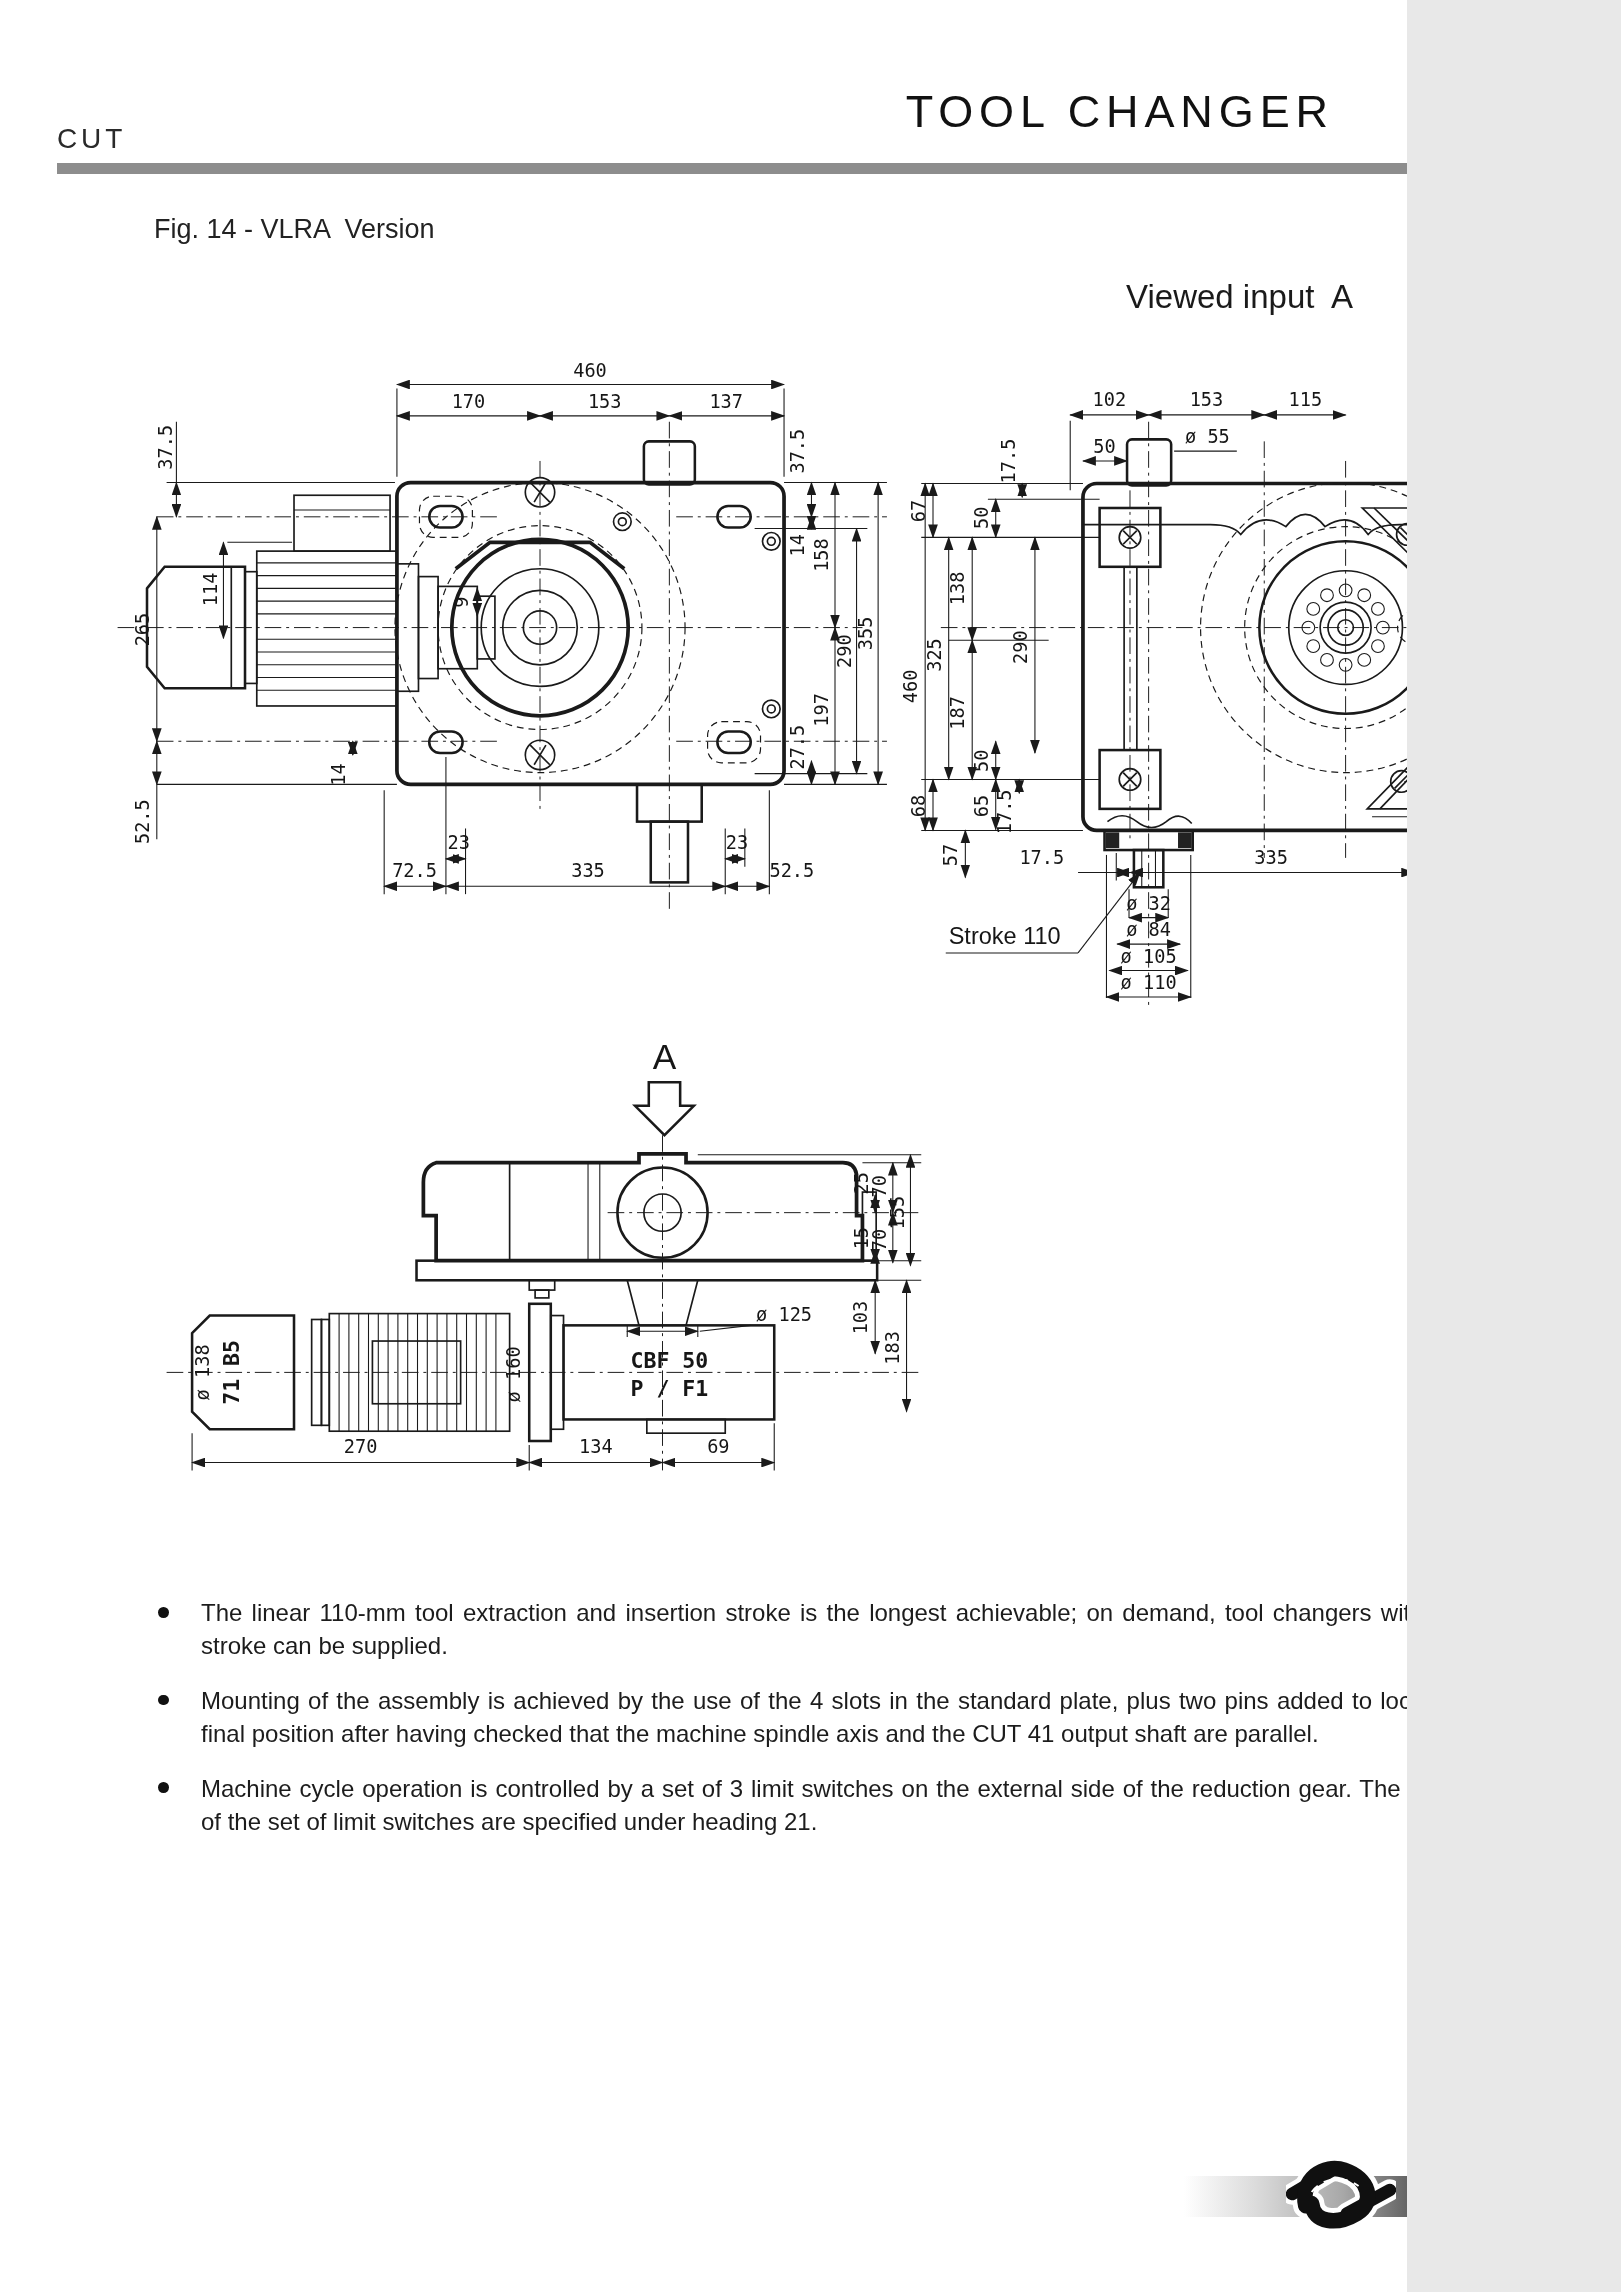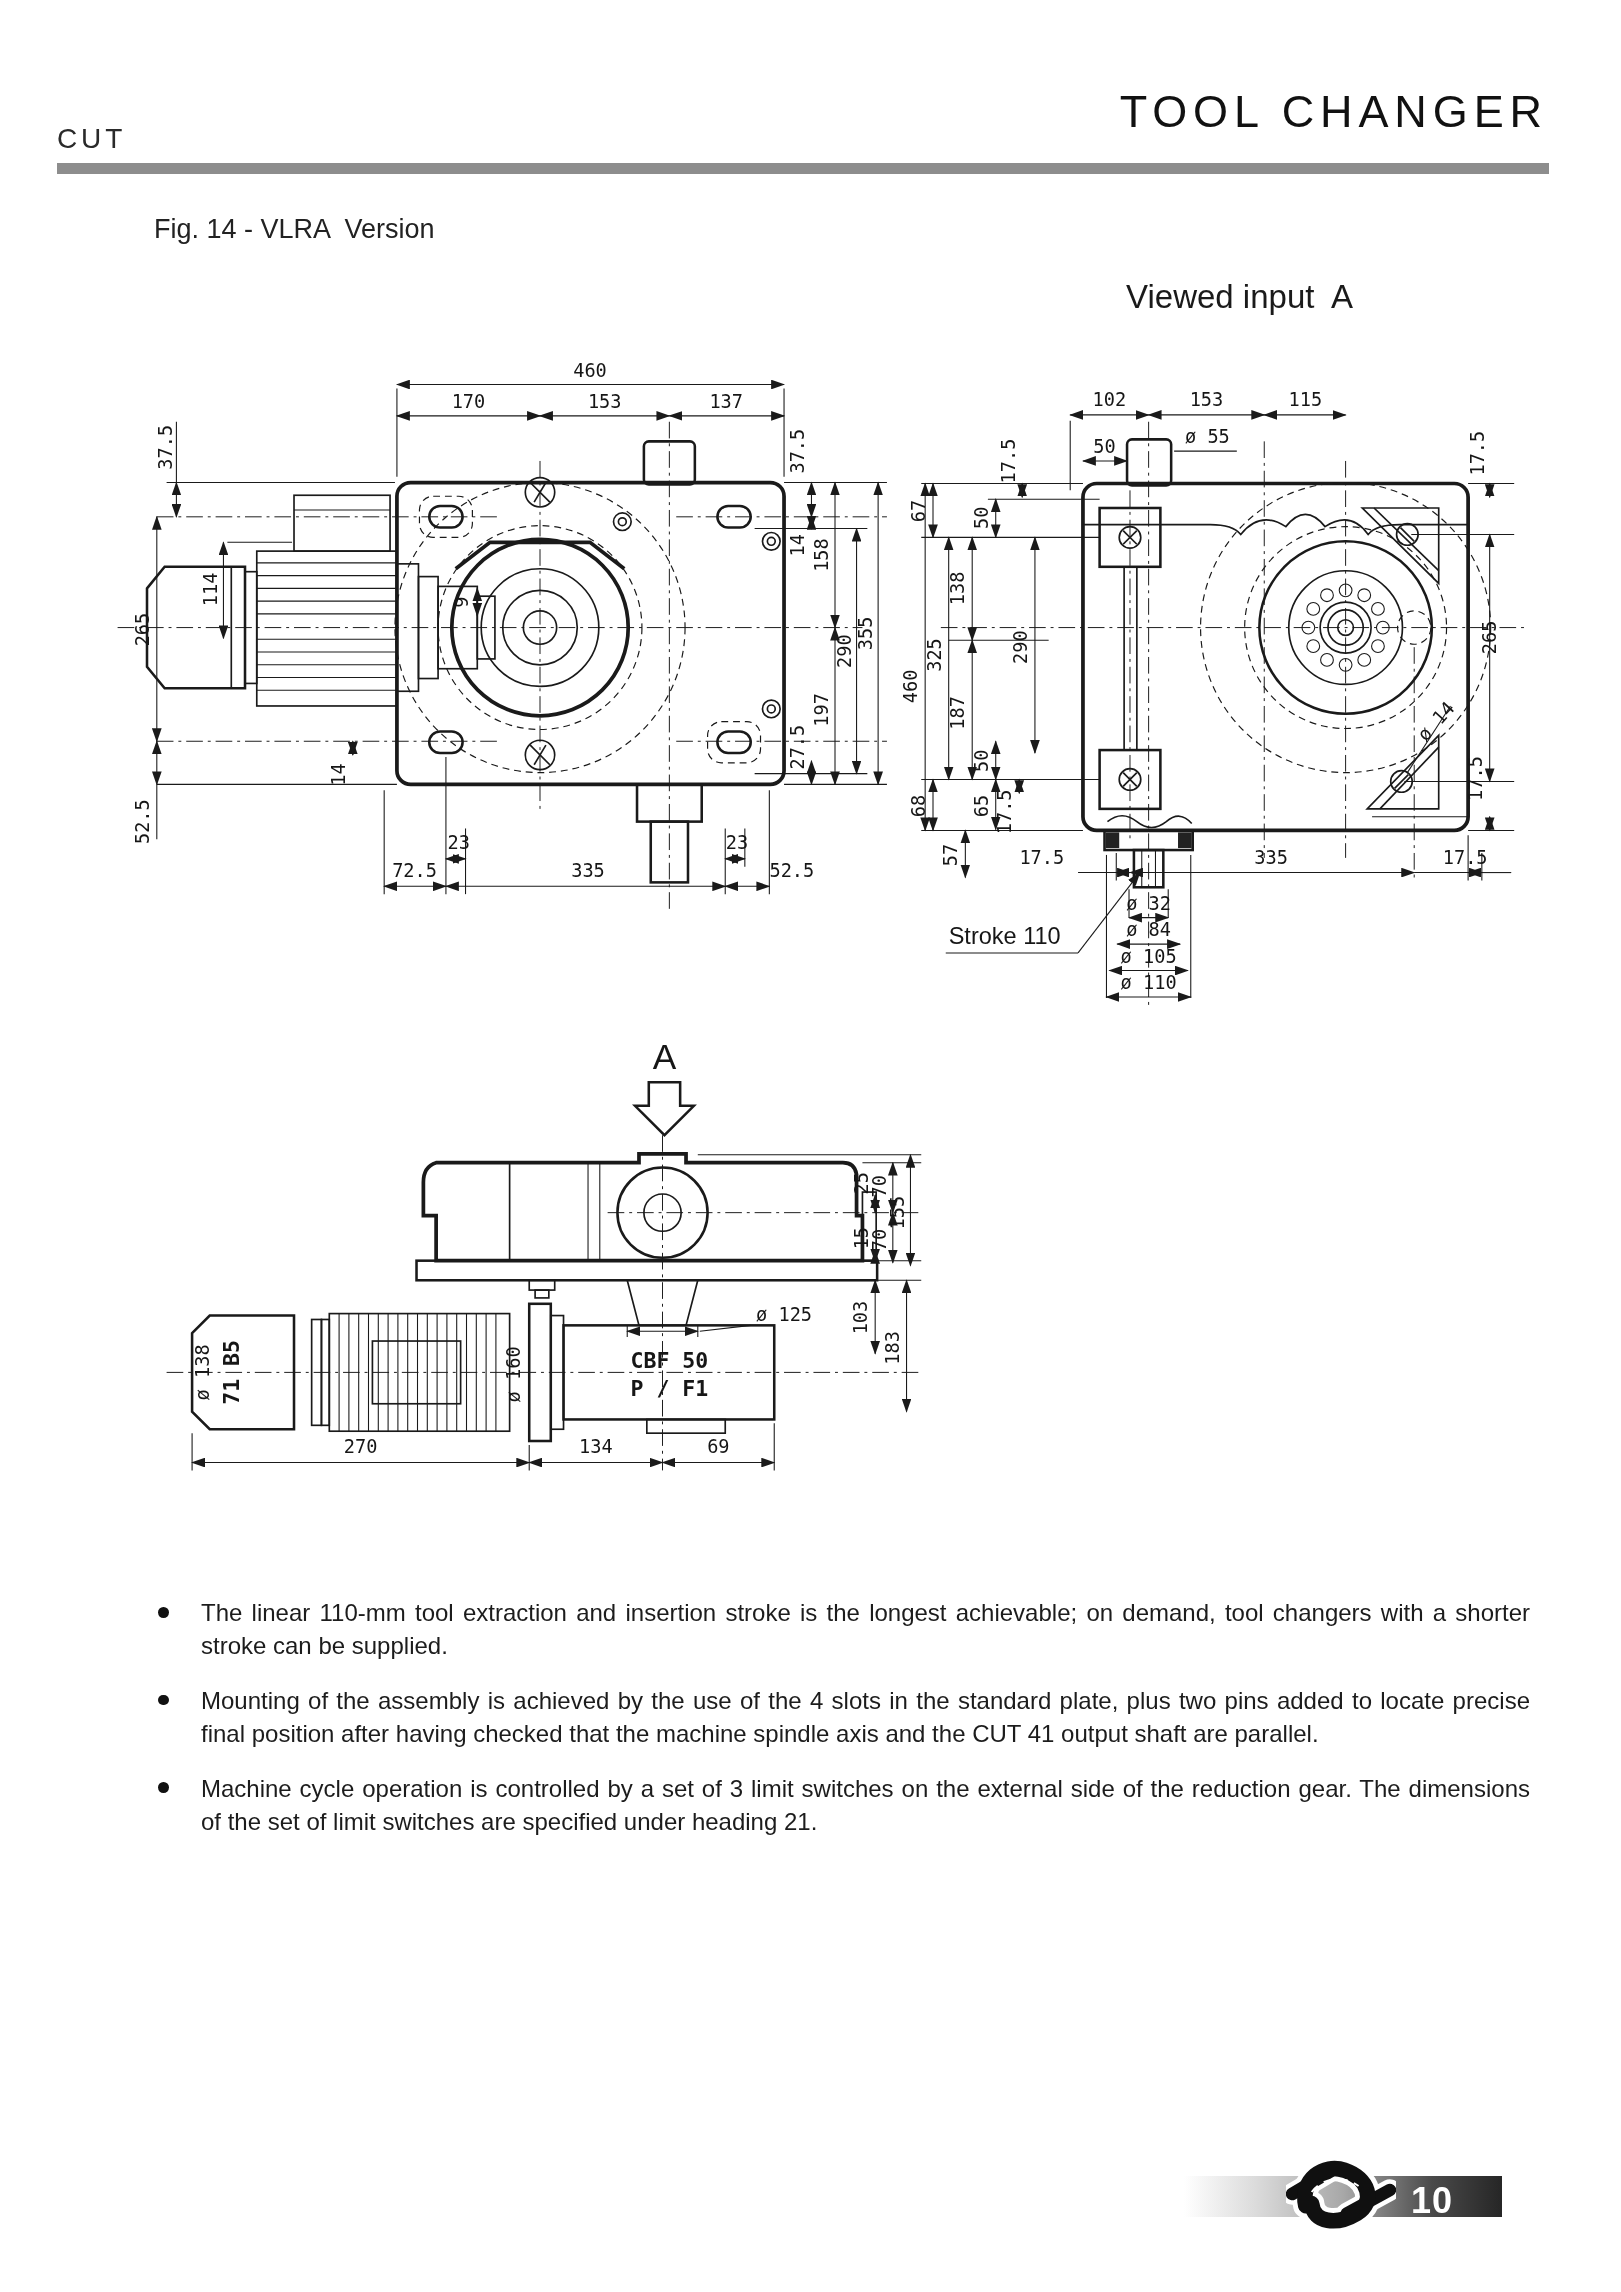--- a/index.html
+++ b/index.html
@@ -1,16 +1,16 @@
 <!DOCTYPE html>
 <html><head>
 <meta charset="utf-8">
 <style>
   html,body{margin:0;padding:0;background:#e8e8e8;}
-  #page{position:relative;width:1621px;height:2293px;background:#ffffff;overflow:hidden;
+  #page{position:relative;width:1407px;height:2293px;background:#ffffff;overflow:hidden;
         font-family:"Liberation Sans",sans-serif;color:#1e1e1e;}
   
   .brand{position:absolute;left:57px;top:123px;font-size:28px;letter-spacing:3.9px;color:#2a2a2a;font-weight:400;}
   .title{position:absolute;right:73px;top:86px;font-size:45px;letter-spacing:5.9px;color:#111;font-weight:400;white-space:pre;}
   .rule{position:absolute;left:57px;top:163px;width:1492px;height:10.8px;background:#8d8d8d;}
   .caption{position:absolute;left:154px;top:214px;font-size:27px;color:#222;white-space:pre;}
   .viewlabel{position:absolute;left:1029px;top:278px;width:421px;text-align:center;font-size:33px;color:#1a1a1a;white-space:pre;}
   
   .bullets{position:absolute;left:154px;top:1596px;width:1376px;}
   .bullet{position:relative;padding-left:47px;margin-bottom:21.6px;font-size:24px;line-height:1.38;text-align:justify;color:#1c1c1c;}

